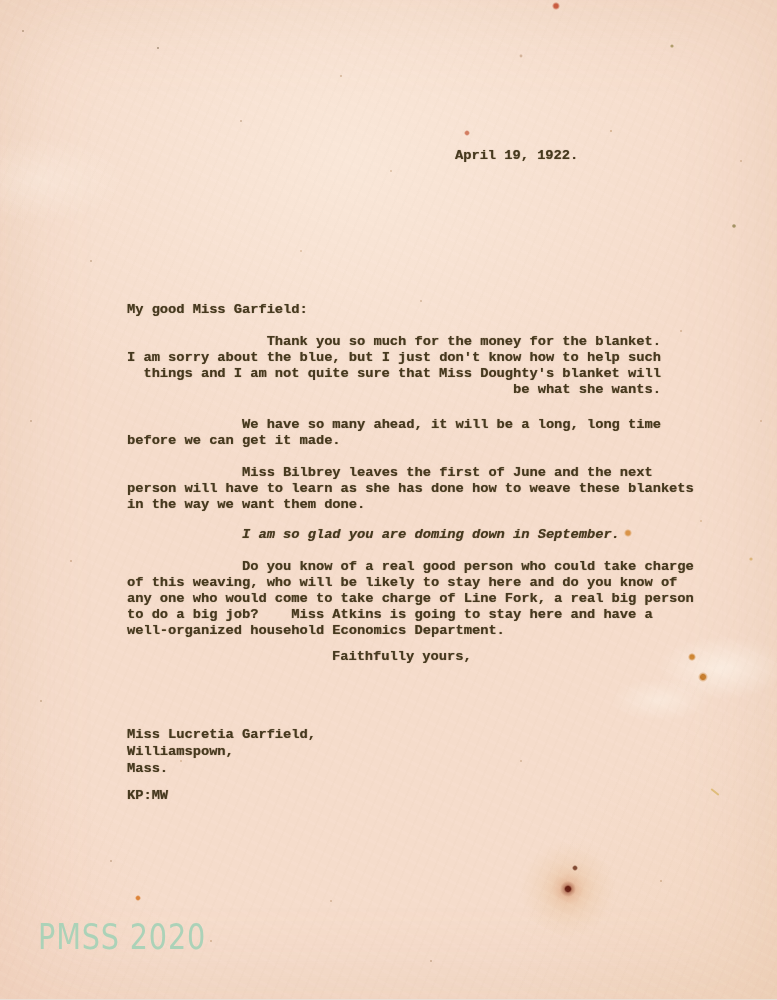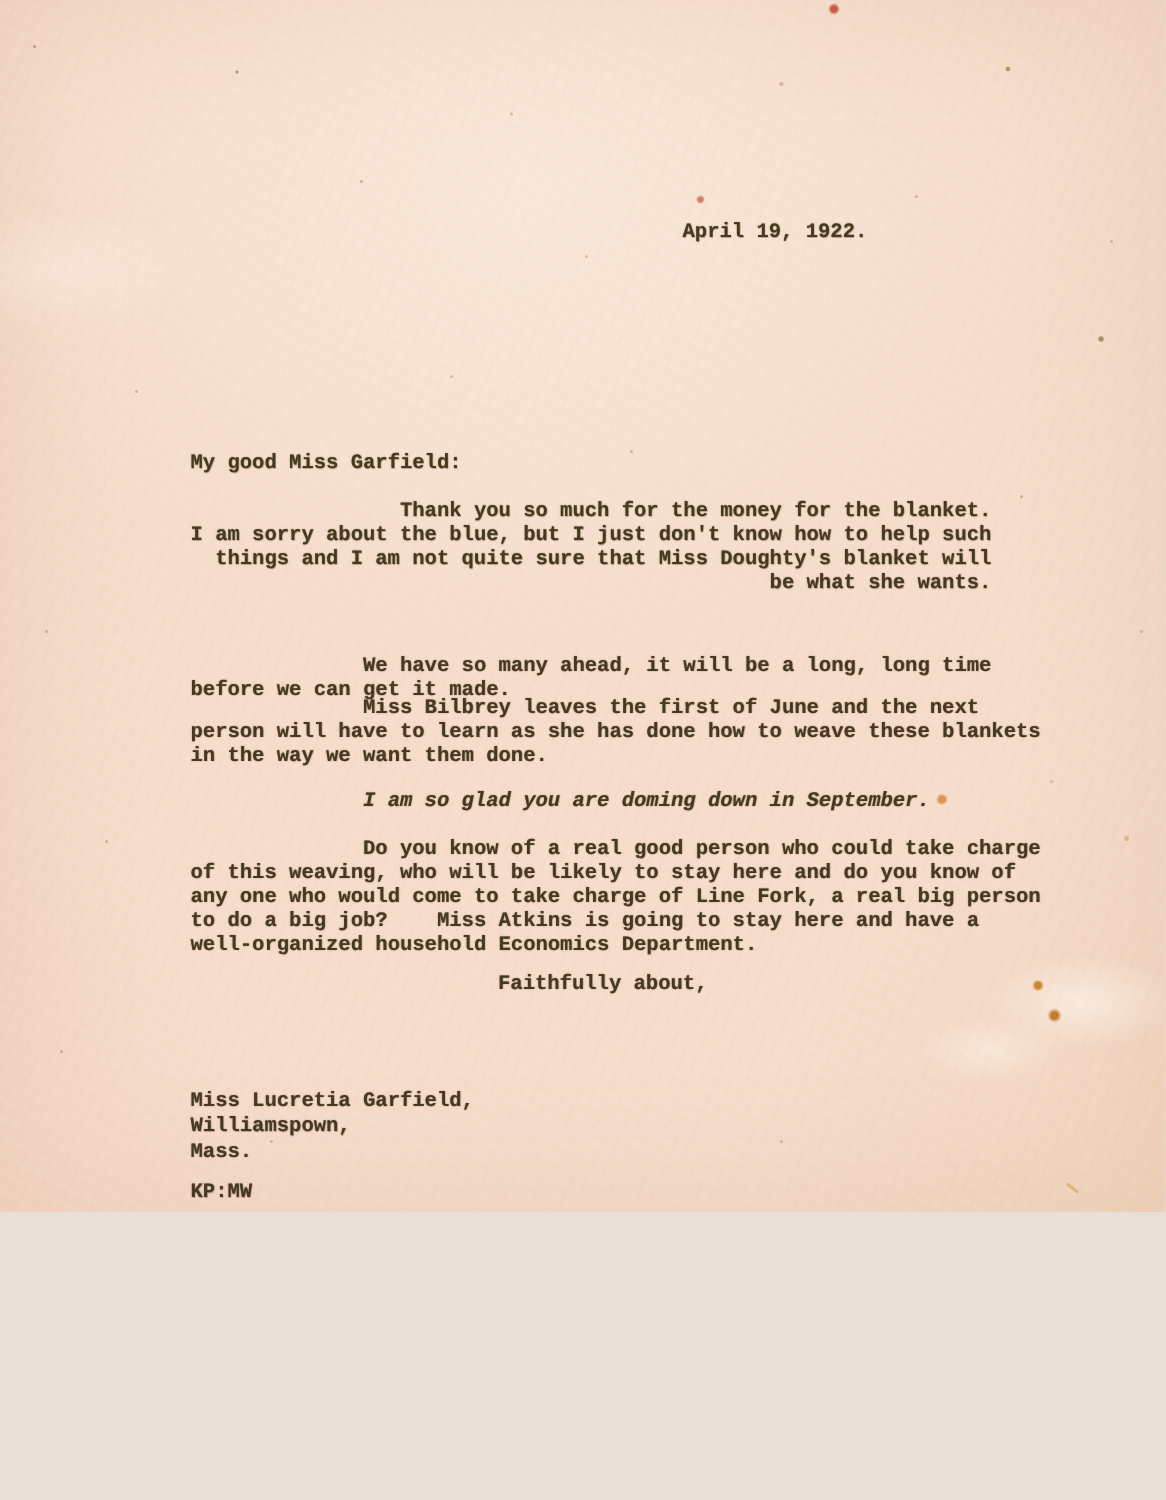--- a/index.html
+++ b/index.html
@@ -1,19 +1,19 @@
 <!DOCTYPE html>
 <html style="--paper: #f5dccb; --ink: #46391f; --watermark: #a4d2b7; --stain: #601408;"><head>
 <meta charset="utf-8">
 <style>
   html, body { margin: 0; padding: 0; background: #e8e0d8; }
   .page {
     position: relative;
     width: 777px;
-    height: 808px;
+    height: 999px;
     background: var(--paper, #f5dccb);
     overflow: hidden;
     box-shadow: inset 0 0 90px rgba(205,160,125,0.22);
     font-family: "Liberation Mono", monospace;
   }
   
   .texture {
     position: absolute; inset: 0; pointer-events: none;
     background-image:
       radial-gradient(circle at 568px 889px, rgba(96,20,8,0.95) 0 2.5px, rgba(150,60,25,0.55) 4px, rgba(205,120,60,0.30) 8px, rgba(215,150,85,0.20) 16px, rgba(220,170,110,0.13) 27px, rgba(225,185,135,0.08) 38px, rgba(225,185,135,0) 48px),
@@ -71,21 +71,21 @@
     font-size: 13.7px;
     line-height: 16px;
     font-weight: bold;
     color: var(--ink, #46391f);
     text-shadow: 0 0 1px rgba(74,58,28,.55), 0.4px 0.4px 0 rgba(74,58,28,.25);
     letter-spacing: 0;
   }
   .date-line       { left: 455px; top: 148px; }
   .salutation-line { left: 127px; top: 302px; }
   .para-1          { left: 127px; top: 334px; text-align: right; }
-  .para-2          { left: 127px; top: 417px; margin-top: 20px; }
+  .para-2          { left: 127px; top: 417px; }
   .para-3          { left: 127px; top: 465px; }
   .para-4          { left: 127px; top: 527px; font-style: italic; }
   .para-5          { left: 127px; top: 559px; }
   .closing-line    { left: 332px; top: 649px; }
   .recipient-block { left: 127px; top: 726px; line-height: 17px; }
   .initials-line   { left: 127px; top: 788px; }
   .watermark {
     position: absolute; left: 38px; top: 917px;
     font-family: "DejaVu Sans", sans-serif;
     font-size: 35px; font-weight: normal;
@@ -115,20 +115,20 @@
 before we can get it made.</div>
   <div class="typed para-3">              Miss Bilbrey leaves the first of June and the next
 person will have to learn as she has done how to weave these blankets
 in the way we want them done.</div>
   <div class="typed para-4">              I am so glad you are doming down in September.</div>
   <div class="typed para-5">              Do you know of a real good person who could take charge
 of this weaving, who will be likely to stay here and do you know of
 any one who would come to take charge of Line Fork, a real big person
 to do a big job?    Miss Atkins is going to stay here and have a
 well-organized household Economics Department.</div>
-  <div class="typed closing-line">Faithfully about,</div>
+  <div class="typed closing-line">Faithfully yours,</div>
   <div class="typed recipient-block">Miss Lucretia Garfield,
 Williamspown,
 Mass.</div>
   <div class="typed initials-line">KP:MW</div>
 
   <div class="watermark">PMSS 2020</div>
 </div>
 
 </body></html>

